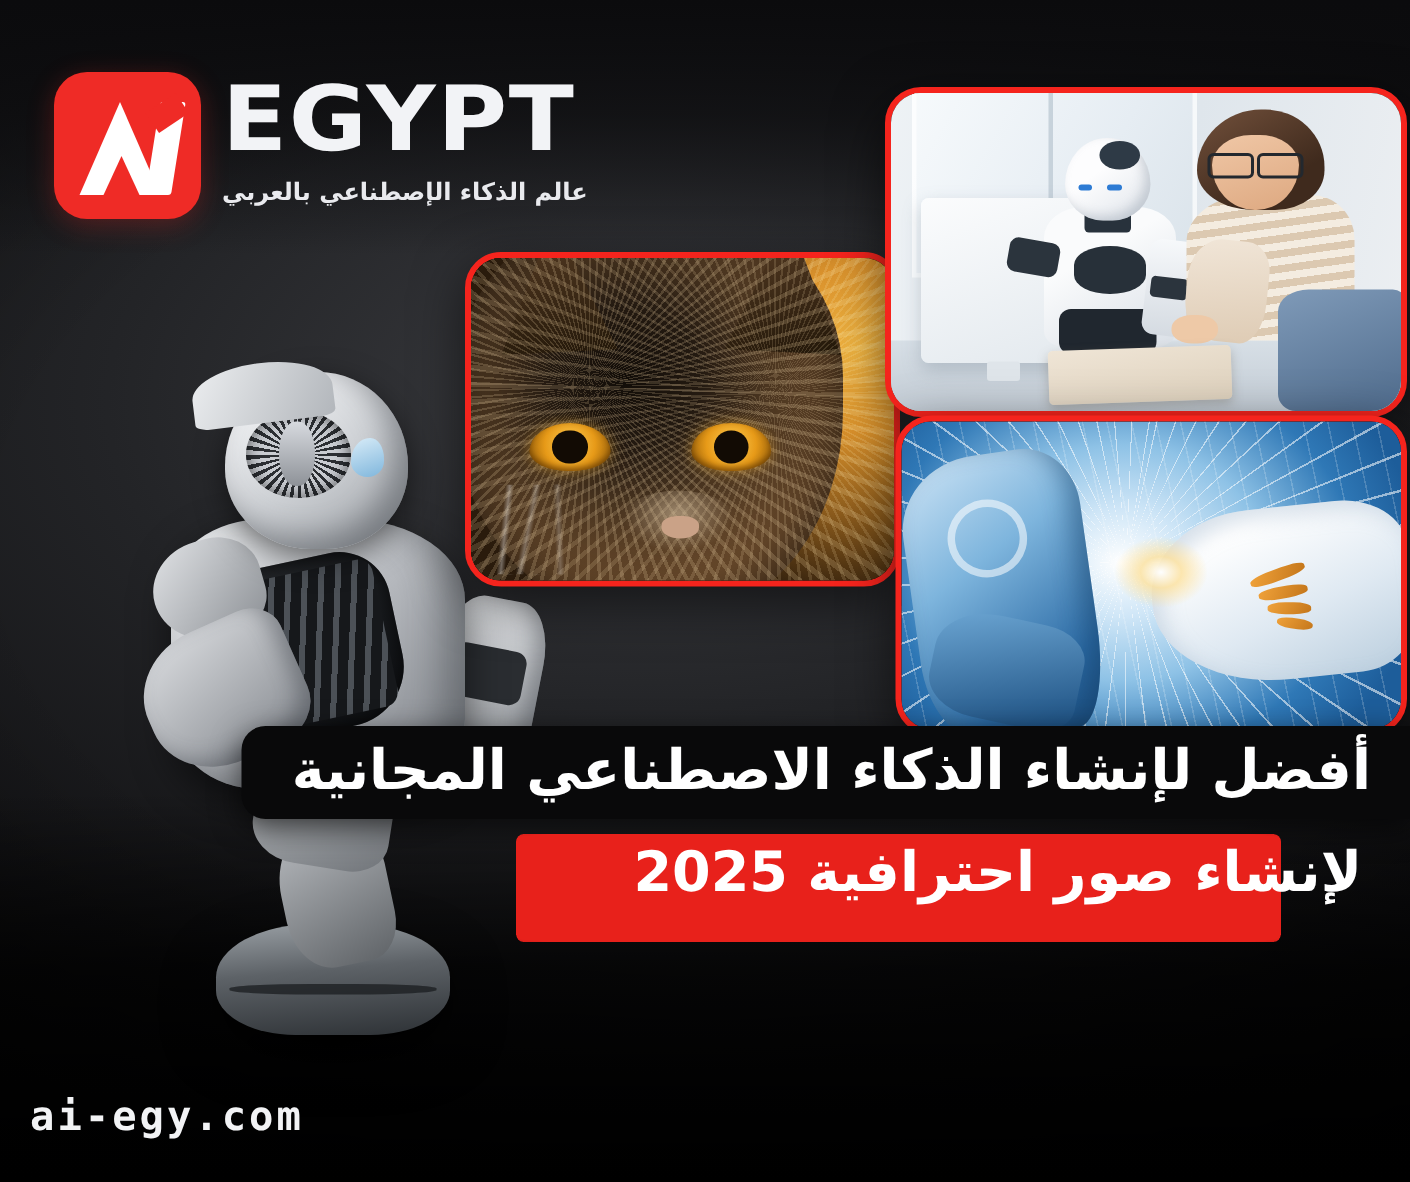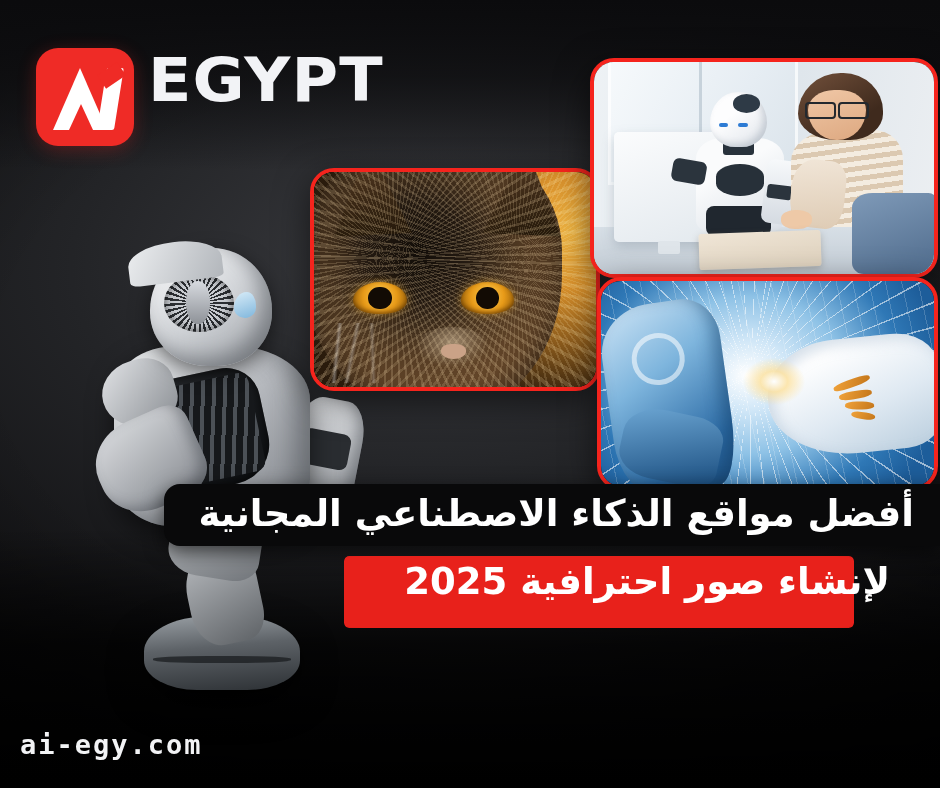--- a/index.html
+++ b/index.html
@@ -420,21 +420,21 @@
   }
   .hl-1{
     position:absolute;right:0;top:0;
     background:#09090a;
     border-radius:16px 0 0 16px;
     padding:9px 26px 12px 34px;
     font-size:37px;line-height:1.12;
     letter-spacing:-.2px;
     box-shadow:0 6px 20px rgba(0,0,0,.6);
   }
-  .hl-2-wrap{position:absolute;right:0;top:70px;padding:0 40px 0 0;}
+  .hl-2-wrap{position:absolute;right:0;top:70px;padding:0 22px 0 0;}
   .hl-2{
     position:relative;display:inline-block;
     font-size:37px;line-height:1.2;
     padding:6px 10px 10px 10px;
     z-index:2;
   }
   .hl-mark{
     position:absolute;right:86px;top:72px;width:510px;height:72px;
     background:#e8211b;
     z-index:1;
@@ -472,20 +472,21 @@
 
   <div class="logo">
     <div class="logo-mark">
       <span class="glyph-a"></span>
       <span class="glyph-a-notch"></span>
       <span class="glyph-i"></span>
       <span class="glyph-i-cut"></span>
     </div>
     <div class="logo-text-wrap">
       <div class="logo-word">EGYPT</div>
+      <div class="logo-tag">عالم الذكاء الإصطناعي بالعربي</div>
     </div>
   </div>
 
   <div class="robot">
     <div class="rbt-shadow"></div>
     <div class="rbt-base"></div>
     <div class="rbt-thigh"></div>
     <div class="rbt-hip"></div>
     <div class="rbt-armR"></div>
     <div class="rbt-torso"></div>
@@ -555,21 +556,21 @@
         <span class="finger f1"></span>
         <span class="finger f2"></span>
         <span class="finger f3"></span>
         <span class="finger f4"></span>
       </div>
       <div class="hands-spark"></div>
     </div>
   </div>
 
   <div class="headline">
-    <div class="hl-line hl-1">أفضل مواقع الذكاء الاصطناعي المجانية</div>
+    <div class="hl-line hl-1">أفضل لإنشاء الذكاء الاصطناعي المجانية</div>
     <div class="hl-mark"></div>
     <div class="hl-2-wrap">
       <span class="hl-line hl-2">لإنشاء صور احترافية 2025</span>
     </div>
   </div>
 
   <div class="watermark">ai-egy.com</div>
 
 </div>
 

